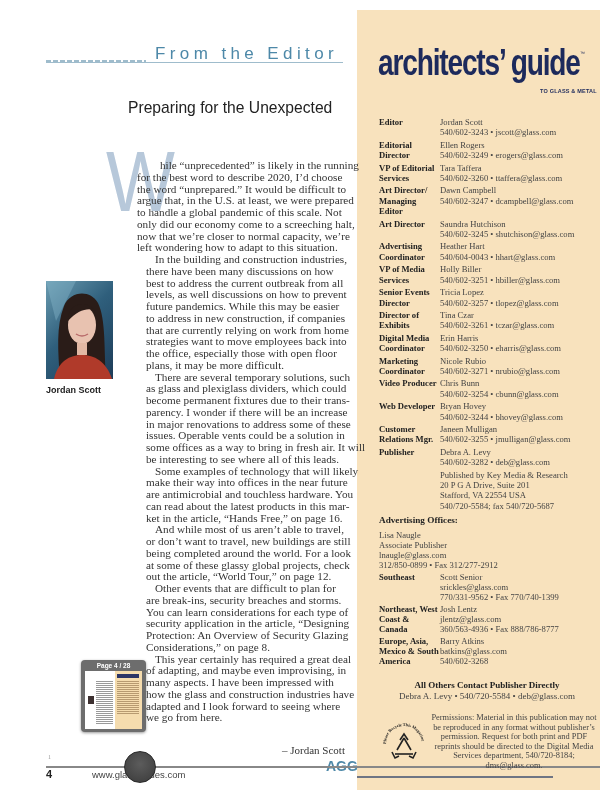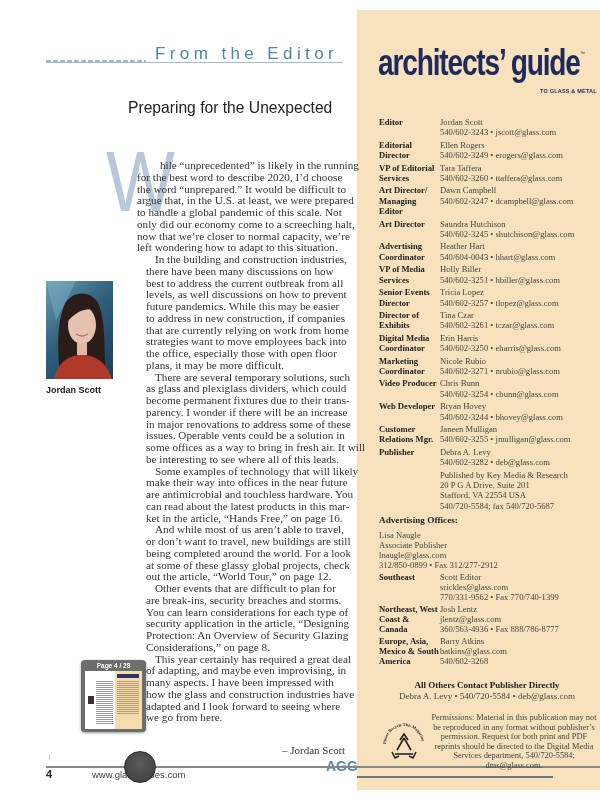--- a/index.html
+++ b/index.html
@@ -301,21 +301,21 @@
       <div class="ainfo">
         <div>Lisa Naugle</div>
         <div>Associate Publisher</div>
         <div>lnaugle@glass.com</div>
         <div>312/850-0899 • Fax 312/277-2912</div>
       </div>
     </div>
     <div class="arow">
       <div class="arole">Southeast</div>
       <div class="ainfo">
-        <div>Scott Editor</div>
+        <div>Scott Senior</div>
         <div>srickles@glass.com</div>
         <div>770/331-9562 • Fax 770/740-1399</div>
       </div>
     </div>
     <div class="arow">
       <div class="arole">Northeast, West Coast &amp; Canada</div>
       <div class="ainfo">
         <div>Josh Lentz</div>
         <div>jlentz@glass.com</div>
         <div>360/563-4936 • Fax 888/786-8777</div>
@@ -346,21 +346,21 @@
     </text>
     <g fill="none" stroke="#222" stroke-width="1.6">
       <path d="M26 20 L19 32 M26 20 L33 32"></path>
       <path d="M17 36 L35 36"></path>
       <path d="M22 22 L26 16 L30 22"></path>
       <path d="M14 34 L17 40 L21 38"></path>
       <path d="M38 34 L35 40 L31 38"></path>
     </g>
   </svg>
 </div>
-<div class="perm">Permissions: Material in this publication may not be reproduced in any format without publisher’s permission. Request for both print and PDF reprints should be directed to the Digital Media Services department, 540/720-5584; dms@glass.com.</div>
+<div class="perm">Permissions: Material in this publication may not be reproduced in any format without publisher’s permission. Request for both print and PDF reprints should be directed to the Digital Media Services department, 540/720-8184; dms@glass.com.</div>
 <div class="perm-rule"></div>
 
 <div class="thumb">
   <div class="thumb-label">Page 4 / 28</div>
   <div class="thumb-page">
     <div class="tp-side"></div>
     <div class="tp-lines"></div>
     <div class="tp-photo"></div>
     <div class="tp-logo"></div>
     <div class="tp-slines"></div>

